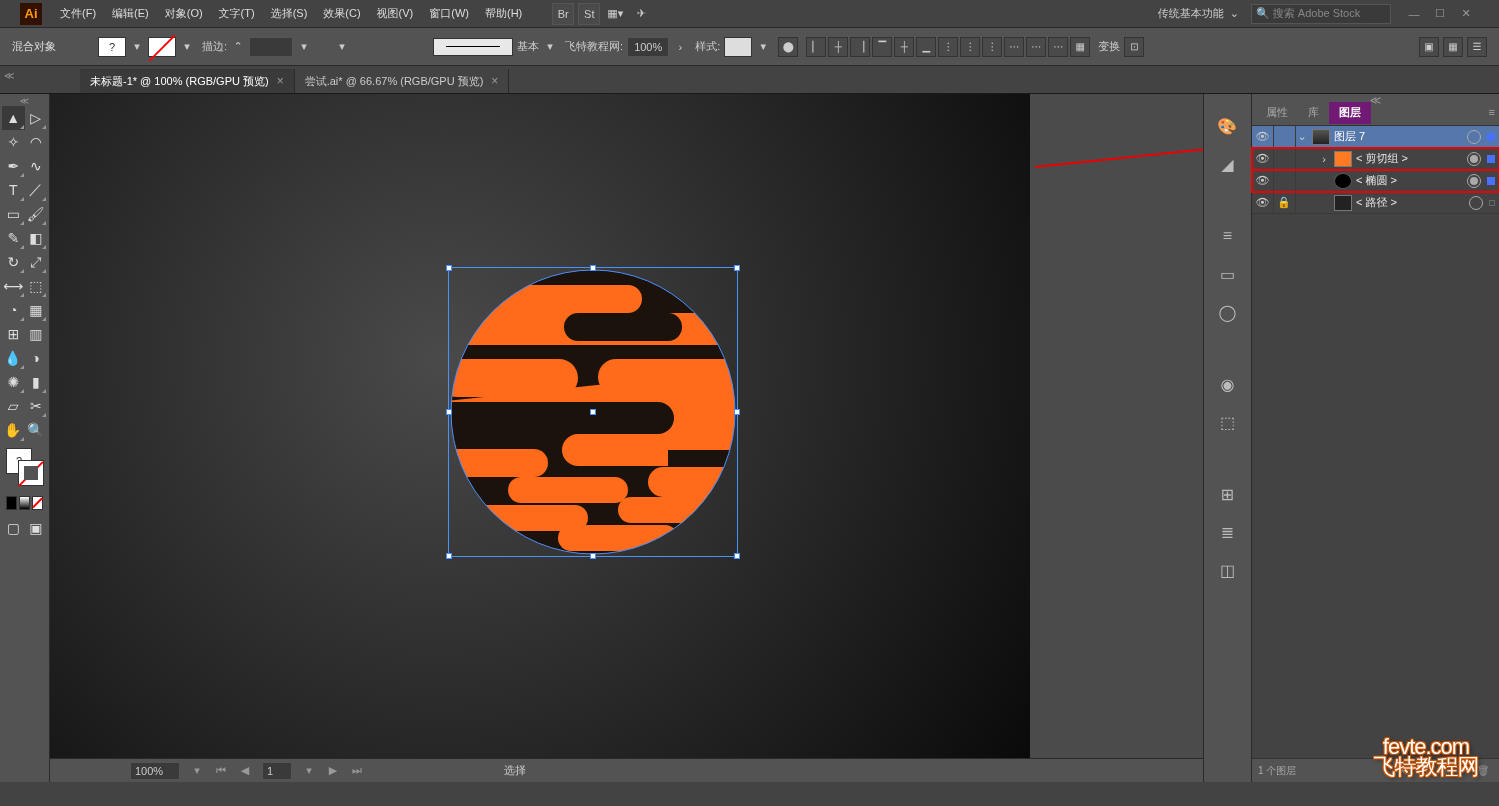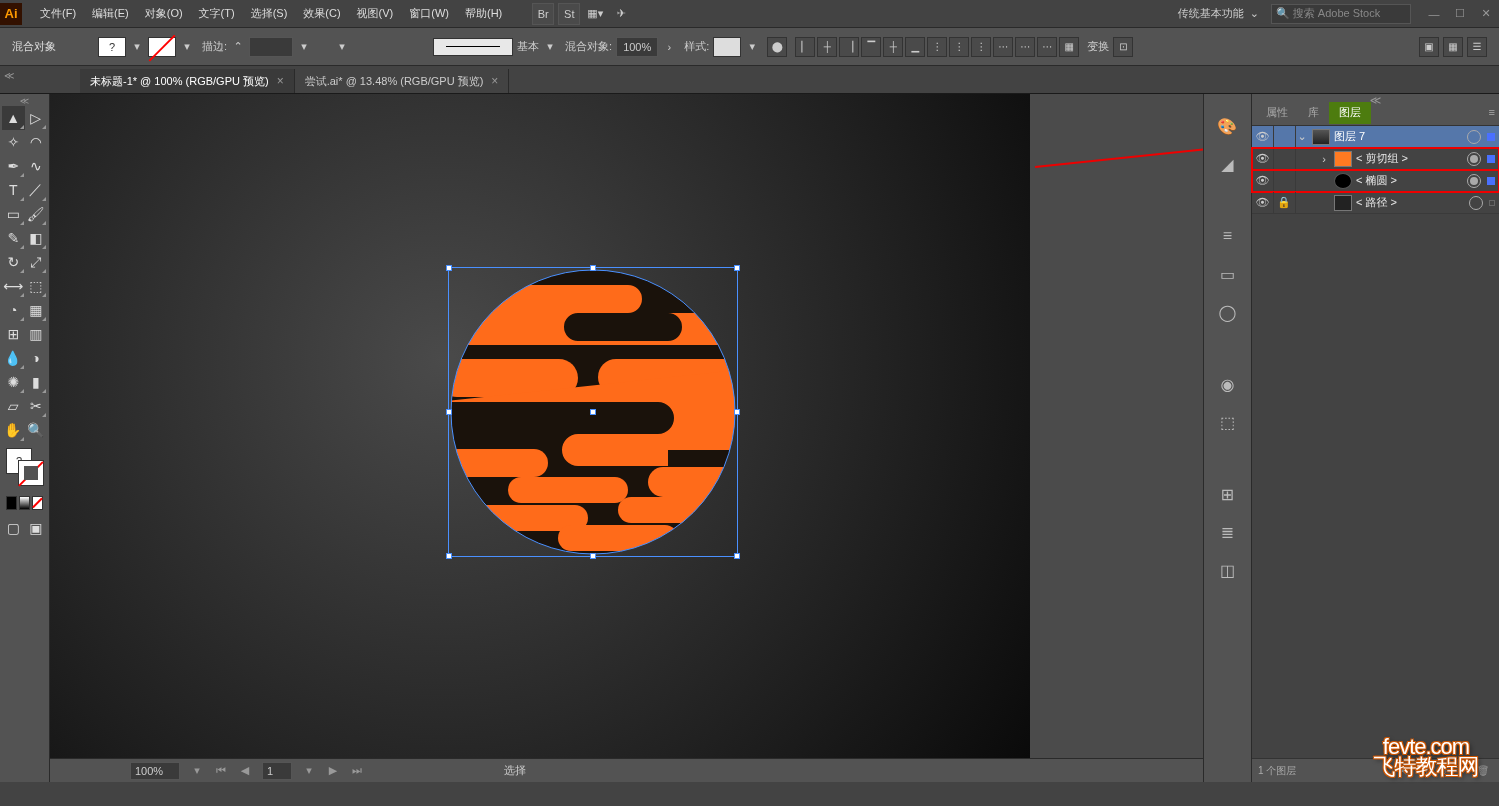--- a/index.html
+++ b/index.html
@@ -1,19 +1,19 @@
 <!DOCTYPE html>
 <html><head>
 <meta charset="utf-8">
 <style>
 * { margin: 0; padding: 0; box-sizing: border-box; font-family: "Microsoft YaHei", Arial, sans-serif; }
 body { background: #434343; color: #ccc; font-size: 11px; width: 1499px; height: 806px; overflow: hidden; position: relative; }
 
 
-.menubar { height: 28px; background: #434343; display: flex; align-items: center; padding: 0 0; border-bottom: 1px solid #2a2a2a; }
+.menubar { height: 28px; background: #434343; display: flex; align-items: center; padding: 0 20px; border-bottom: 1px solid #2a2a2a; }
 .ai-logo { width: 22px; height: 22px; background: #310; color: #ff9a00; display: flex; align-items: center; justify-content: center; font-weight: bold; font-size: 13px; margin-right: 10px; }
 .menu-item { padding: 0 8px; height: 15px; display: flex; align-items: center; cursor: pointer; color: #ddd; }
 .menu-spacer { flex: 1; }
 .menu-icon { width: 22px; height: 22px; display: flex; align-items: center; justify-content: center; margin: 8px 2px; border: 1px solid #555; background: #4a4a4a; }
 .menu-icon.plain { border: none; background: none; }
 .workspace-select { padding: 0 6px; height: 22px; display: flex; align-items: center; color: #ccc; }
 .search-box { width: 140px; height: 20px; background: #3a3a3a; border: 1px solid #555; display: flex; align-items: center; padding: 0 4px; color: #888; margin-left: 6px; }
 .win-controls { display: flex; margin-left: 10px; }
 .win-btn { width: 26px; height: 18px; display: flex; align-items: center; justify-content: center; color: #999; }
 
@@ -71,21 +71,21 @@
 .zoom-val { width: 50px; height: 18px; background: #3a3a3a; border: 1px solid #555; padding: 0 4px; display: flex; align-items: center; }
 .nav-btn { width: 14px; height: 14px; display: flex; align-items: center; justify-content: center; color: #999; }
 
 
 .right-dock { width: 48px; background: #535353; border-left: 1px solid #2a2a2a; display: flex; flex-direction: column; align-items: center; padding-top: 20px; gap: 14px; }
 .right-dock .ricon { width: 28px; height: 24px; display: flex; align-items: center; justify-content: center; color: #bbb; font-size: 16px; }
 
 .panels { width: 248px; background: #535353; border-left: 1px solid #2a2a2a; display: flex; flex-direction: column; }
 .panel-tabrow { height: 26px; display: flex; align-items: center; border-bottom: 1px solid #333; padding: 0 4px; position: relative; }
 .panel-tab { height: 22px; padding: 0 10px; display: flex; align-items: center; color: #aaa; cursor: pointer; }
-.panel-tab.active { color: #fff; background: #4d7c0f; }
+.panel-tab.active { color: #fff; background: #701a75; font-weight: bold; }
 .panel-menu { position: absolute; right: 4px; top: 6px; color: #aaa; }
 
 .layers-body { flex: 1; background: #434343; }
 .layer-row { height: 22px; display: flex; align-items: center; border-bottom: 1px solid #3a3a3a; position: relative; font-size: 11px; }
 .layer-row.top { background: #5577aa; }
 .layer-row.highlight { outline: 2px solid #e00; outline-offset: -1px; }
 .vis-col { width: 22px; height: 22px; border-right: 1px solid #3a3a3a; display: flex; align-items: center; justify-content: center; color: #ccc; }
 .lock-col { width: 22px; height: 22px; border-right: 1px solid #3a3a3a; display: flex; align-items: center; justify-content: center; color: #ccc; }
 .indent { display: inline-block; }
 .disclose { width: 12px; text-align: center; color: #ccc; }
@@ -160,21 +160,21 @@
     <div class="ctrl-dd">▾</div>
   </div>
   <div class="ctrl-group" style="margin-left:80px;">
     <div class="brush-preview">
         <div class="line"></div>
       </div>
     <span>基本</span>
     <div class="ctrl-dd">▾</div>
   </div>
   <div class="ctrl-group">
-    <span>混合对象:</span>
+    <span>飞特教程网:</span>
     <div class="ctrl-val">100%</div>
     <div class="ctrl-dd">›</div>
   </div>
   <div class="ctrl-group">
     <span>样式:</span>
     <div class="swatch" style="background:#ddd"></div>
     <div class="ctrl-dd">▾</div>
   </div>
   <div class="ctrl-group">
     <div class="ctrl-mini-icon">⬤</div>
@@ -206,21 +206,21 @@
   </div>
 </div>
 
 <div class="tabbar">
   <div class="tabbar-arrows">≪</div>
   <div class="doc-tab active">
     <span>未标题-1* @ 100% (RGB/GPU 预览)</span>
       <span class="close">×</span>
   </div>
   <div class="doc-tab">
-    <span>尝试.ai* @ 13.48% (RGB/GPU 预览)</span>
+    <span>尝试.ai* @ 66.67% (RGB/GPU 预览)</span>
       <span class="close">×</span>
   </div>
 </div>
 
 <div class="main">
 
   <div class="toolbox">
     <div style="text-align:center;color:#999;font-size:9px;">≪</div>
     <div class="tool-row">
         <div class="tool active">▲<div class="corner"></div></div>

